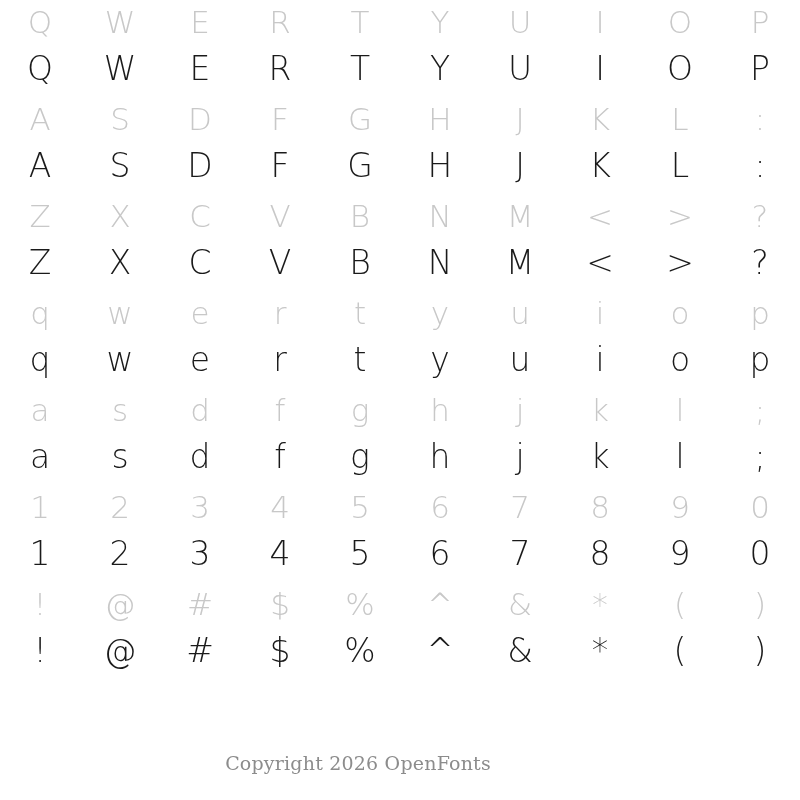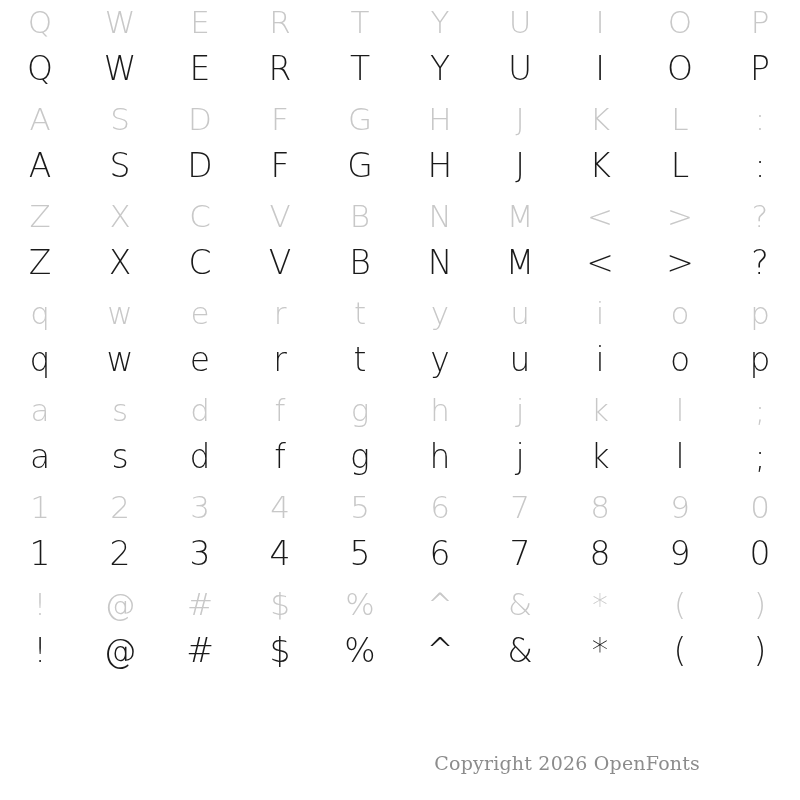--- a/index.html
+++ b/index.html
@@ -52,24 +52,24 @@
     color: #1a1a1a;
     font-size: 33px;
     height: 48px;
     display: flex;
     align-items: center;
     justify-content: center;
   }
   #footer {
     position: absolute;
     left: 0;
-    right: 0;
+    right: 8px;
     bottom: 26px;
-    text-align: right;
-    padding-right: 100px;
+    text-align: center;
+    padding-right: 76px;
     color: #8c8c8c;
     font-size: 19px;
     font-family: "DejaVu Serif", serif;
     letter-spacing: 0.2px;
   }
 </style>
 </head>
 <body>
 
 <div id="specimen">

